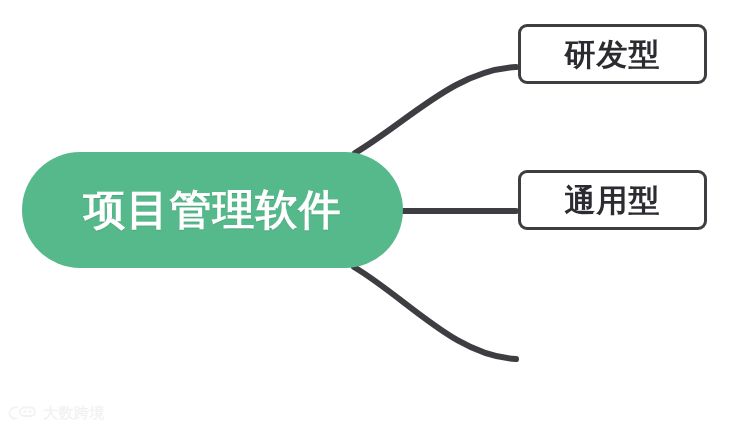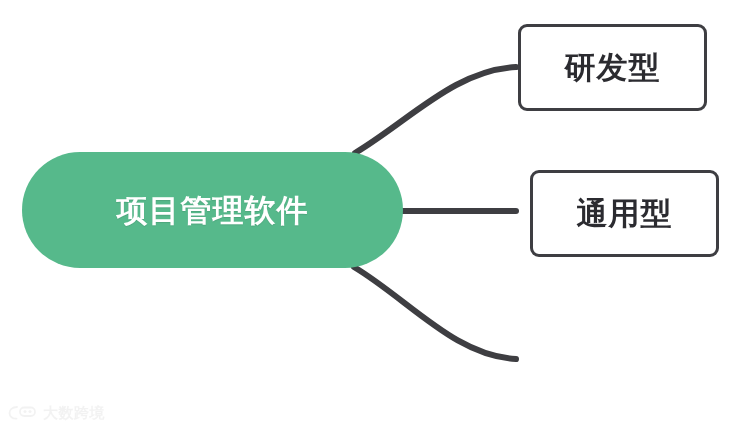--- a/index.html
+++ b/index.html
@@ -33,42 +33,42 @@
     height: 116px;
     border-radius: 58px;
     background: #56b98b;
     display: flex;
     align-items: center;
     justify-content: center;
     box-sizing: border-box;
   }
   .root-label {
     color: #ffffff;
-    font-size: 31px;
+    font-size: 42px;
     font-weight: bold;
     letter-spacing: 1px;
     line-height: 1;
     white-space: nowrap;
     text-shadow: 0 1px 1px rgba(0,0,0,0.10);
   }
   .branch-node {
     position: absolute;
     left: 518px;
     width: 189px;
-    height: 87px;
+    height: 60px;
     box-sizing: border-box;
     background: #ffffff;
     border: 3px solid #3e3e42;
     border-radius: 9px;
     display: flex;
     align-items: center;
     justify-content: center;
   }
   .branch-node.n0 { top: 24px; }
-  .branch-node.n1 { top: 170px; margin-left: 12px; }
+  .branch-node.n1 { top: 170px; }
   .branch-node.n2 { top: 316px; }
   .branch-label {
     color: #2b2b30;
     font-size: 31px;
     font-weight: bold;
     letter-spacing: 1px;
     line-height: 1;
     white-space: nowrap;
   }
   .watermark {

